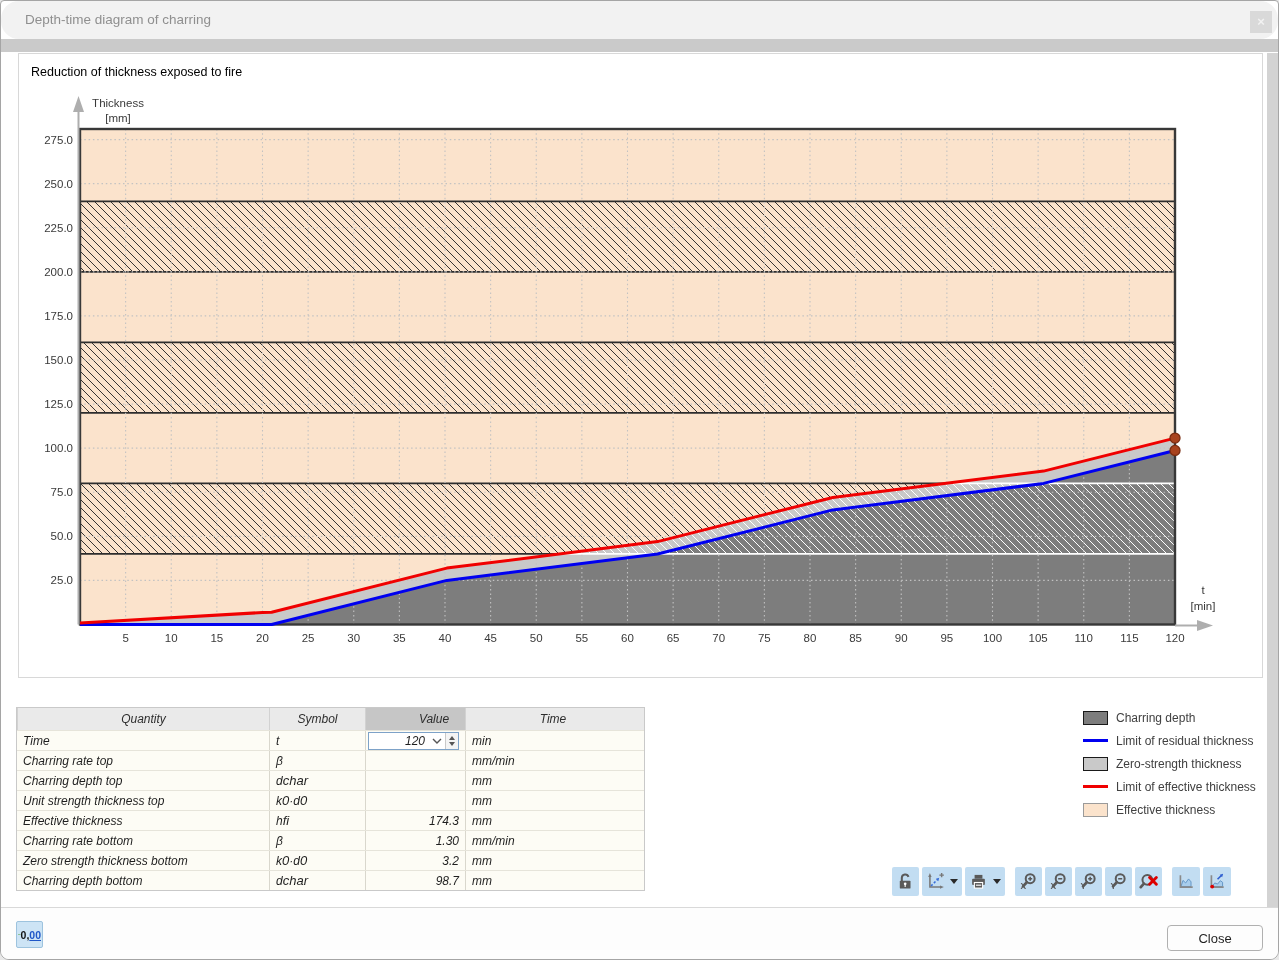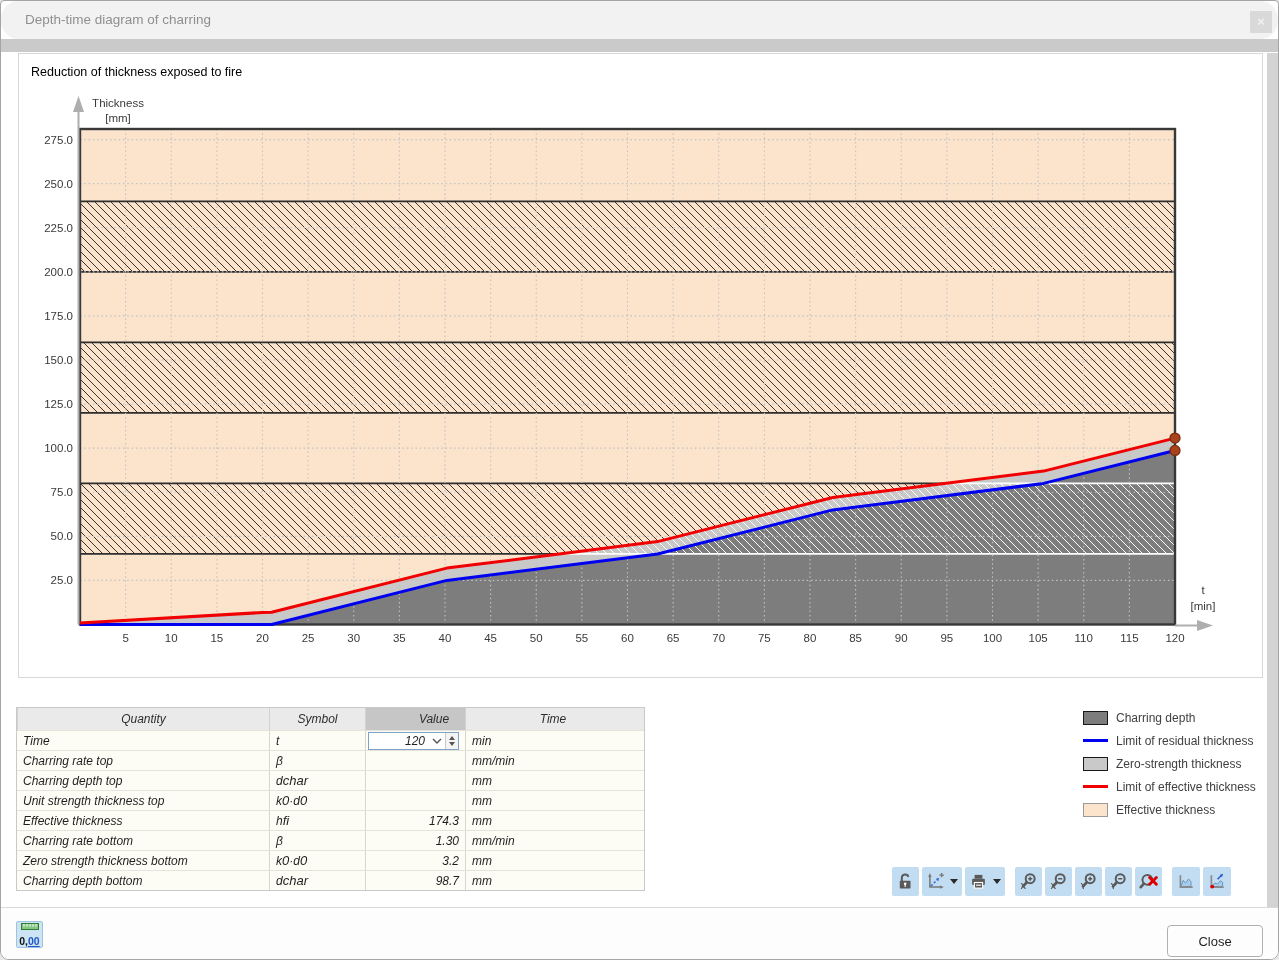--- a/index.html
+++ b/index.html
@@ -46,24 +46,24 @@
   #toolbar{position:absolute;left:891px;top:815px;display:flex;align-items:center;}
   .tb-btn{height:29px;background:#c2ddf2;border:none;border-radius:2px;display:flex;align-items:center;
           justify-content:center;padding:0 4px;margin-right:3px;cursor:default;}
   .tb-btn.gap{margin-right:10px;}
   .tb-caret{width:0;height:0;border-left:4px solid transparent;border-right:4px solid transparent;
             border-top:5px solid #2a2a2a;margin-left:5px;}
 
   
   .footer{position:absolute;left:0;top:906px;width:100%;height:54px;background:#fdfdfd;border-top:1px solid #d9d9d9;}
   .decimal-btn{position:absolute;left:15px;top:13px;width:27px;height:27px;background:#cde4f5;border:1px solid #9dc3de;
-               border-radius:2px;display:flex;flex-direction:column;align-items:center;justify-content:space-between;padding:1px;cursor:default;}
+               border-radius:2px;display:flex;flex-direction:row;align-items:center;justify-content:flex-start;padding:1px;cursor:default;}
   .decimal-btn .dtxt{font-size:10.5px;font-weight:bold;color:#111;line-height:10px;}
   .decimal-btn .blue-u{color:#1f57c8;text-decoration:underline;}
-  .close-btn{position:absolute;left:1166px;top:17px;width:96px;height:32px;background:#fdfdfd;border:1px solid #b0b0b0;
+  .close-btn{position:absolute;left:1166px;top:17px;width:96px;height:26px;background:#fdfdfd;border:1px solid #b0b0b0;
              border-radius:4px;font-size:13px;color:#1f1f1f;font-family:"Liberation Sans",sans-serif;cursor:default;}
 </style>
 </head>
 <body>
 
 <div class="dialog">
   <div class="titlebar">
     <span class="title">Depth-time diagram of charring</span>
     <button class="win-close">×</button>
   </div>

